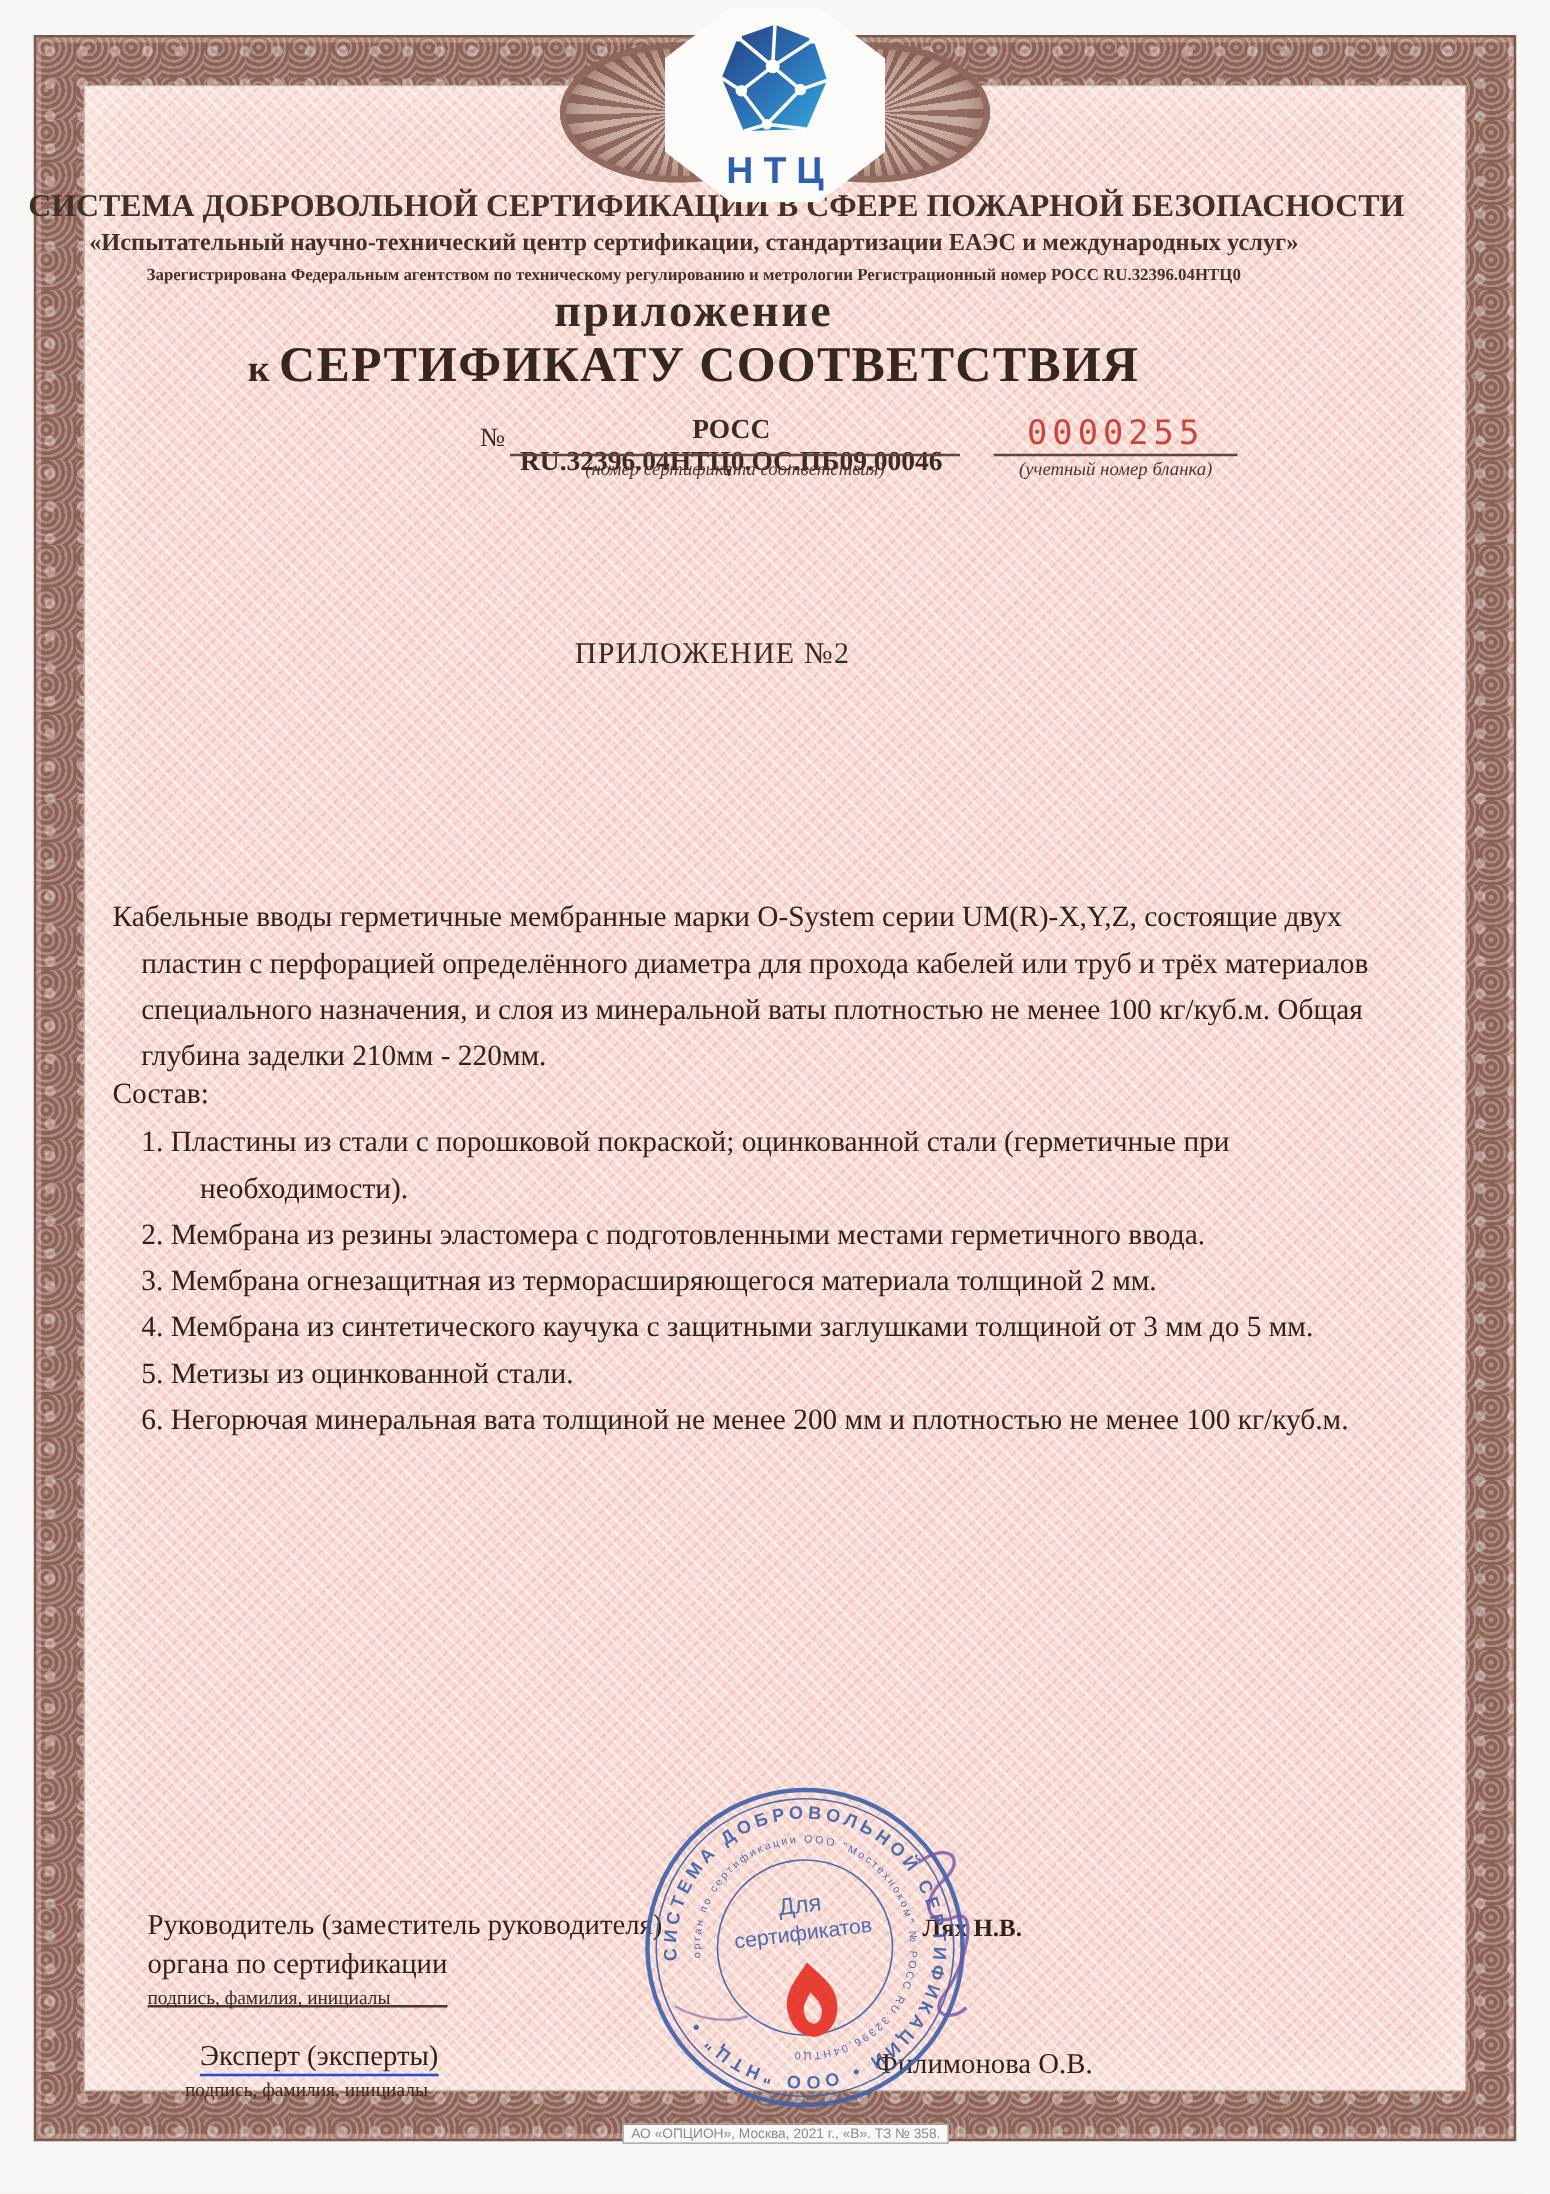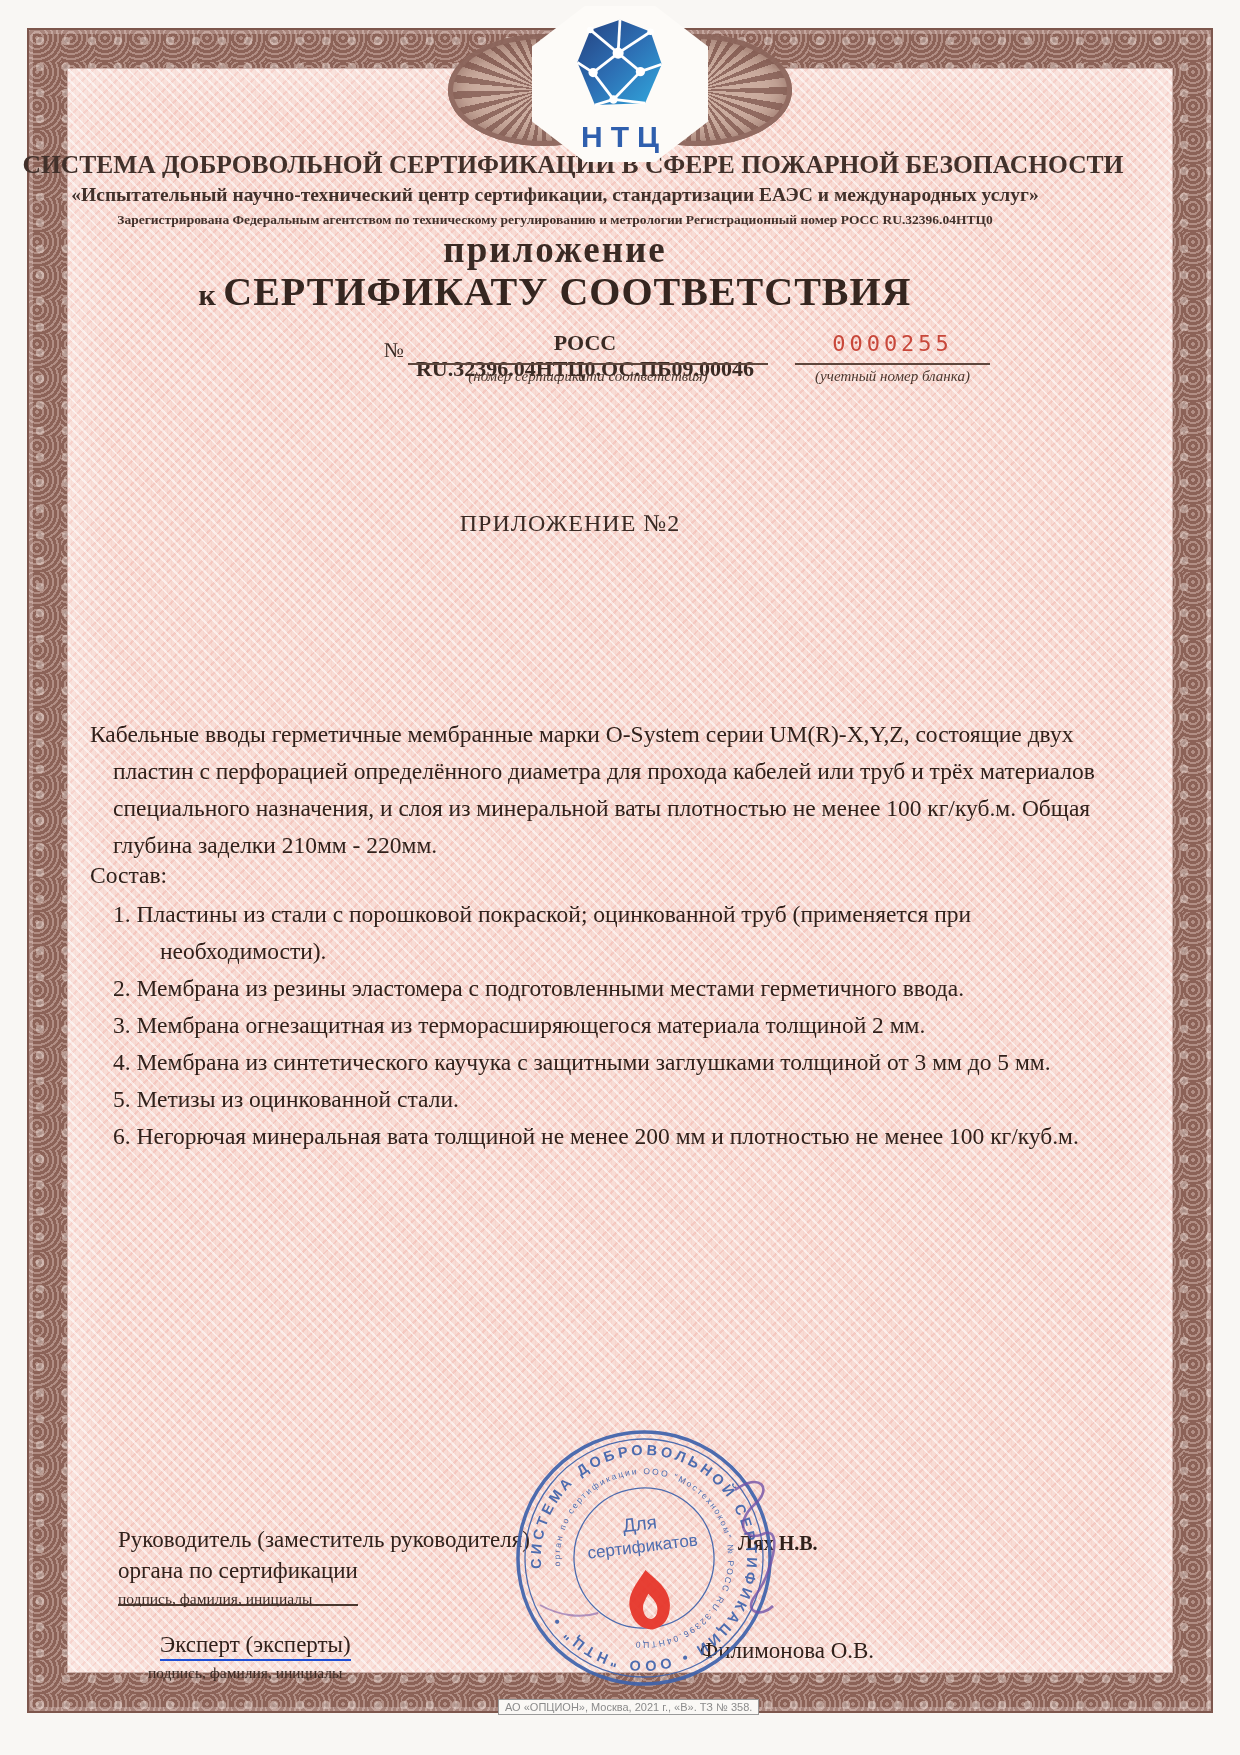--- a/index.html
+++ b/index.html
@@ -60,21 +60,21 @@
   .h2{left:0;top:184px;width:1110px;font-size:19.5px;font-weight:bold;color:#41302a;}
   .h3{left:0;top:212px;width:1110px;font-size:13.5px;font-weight:bold;color:#41302a;}
   .t-pre{left:0;top:228px;width:1110px;font-size:37px;font-weight:600;letter-spacing:2px;color:#3a2a24;}
   .t-main{left:0;top:268px;width:1110px;font-weight:bold;color:#352620;}
   .t-main .k{font-size:30px;}
   .t-main .big{font-size:40px;letter-spacing:1px;}
   .no-sign{left:384px;top:338px;font-size:21px;color:#3a2a24;}
   .cert-num{left:400px;top:330px;width:370px;font-size:22px;font-weight:bold;color:#3a2a24;}
   .cert-line{left:408px;top:363px;width:360px;border-bottom:2px solid #5d463c;height:0;}
   .cert-cap{left:408px;top:368px;width:360px;font-size:15px;font-style:italic;color:#4a372e;}
-  .blank-num{left:790px;top:331px;width:205px;font-size:22px;color:#c8473a;
+  .blank-num{left:790px;top:331px;width:205px;font-size:27px;color:#c8473a;
              font-family:"DejaVu Sans Mono", monospace;letter-spacing:4px;}
   .blank-line{left:795px;top:363px;width:195px;border-bottom:2px solid #5d463c;height:0;}
   .blank-cap{left:780px;top:368px;width:225px;font-size:15px;font-style:italic;color:#4a372e;}
   .appendix{left:0;top:510px;width:1140px;font-size:24px;letter-spacing:1px;color:#3a2a24;}
   .desc{left:90px;top:716px;width:1008px;font-size:23.5px;line-height:37px;color:#30211b;
         padding-left:23px;text-indent:-23px;box-sizing:border-box;}
   .comp-label{left:90px;top:862px;font-size:23.5px;color:#30211b;}
   .comp-list{left:113px;top:896px;width:1000px;font-size:23.5px;line-height:37px;color:#30211b;}
   .comp-list ol{margin:0;padding:0;list-style:none;counter-reset:li;}
   .comp-list li{padding-left:47px;text-indent:-47px;}
@@ -159,21 +159,21 @@
   <div class="abs blank-line"></div>
   <div class="abs blank-cap center">(учетный номер бланка)</div>
 
   <div class="abs appendix center">ПРИЛОЖЕНИЕ №2</div>
 
   <div class="abs desc">Кабельные вводы герметичные мембранные марки O-System серии UM(R)-X,Y,Z, состоящие двух пластин с перфорацией определённого диаметра для прохода кабелей или труб и трёх материалов специального назначения, и слоя из минеральной ваты плотностью не менее 100 кг/куб.м. Общая глубина заделки 210мм - 220мм.</div>
 
   <div class="abs comp-label">Состав:</div>
   <div class="abs comp-list">
     <ol>
-      <li>Пластины из стали с порошковой покраской; оцинкованной труб (применяется при необходимости).</li>
+      <li>Пластины из стали с порошковой покраской; оцинкованной стали (герметичные при необходимости).</li>
       <li>Мембрана из резины эластомера с подготовленными местами герметичного ввода.</li>
       <li>Мембрана огнезащитная из терморасширяющегося материала толщиной 2 мм.</li>
       <li>Мембрана из синтетического каучука с защитными заглушками толщиной от 3 мм до 5 мм.</li>
       <li>Метизы из оцинкованной стали.</li>
       <li>Негорючая минеральная вата толщиной не менее 200 мм и плотностью не менее 100 кг/куб.м.</li>
     </ol>
   </div>
 
   <div class="abs sig-head">
     <span>Руководитель (заместитель руководителя)</span><br>

